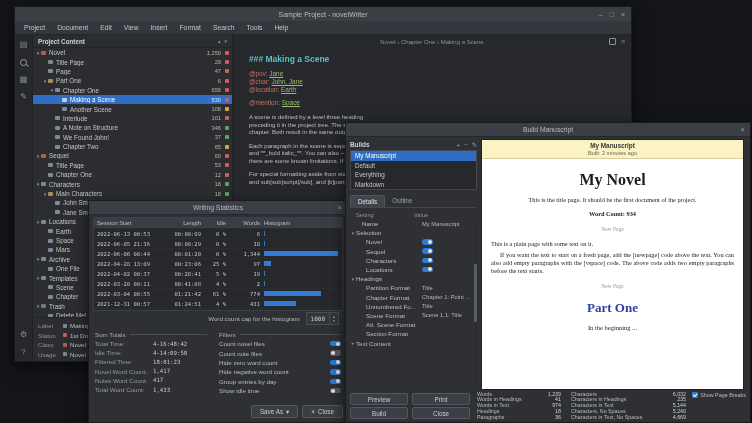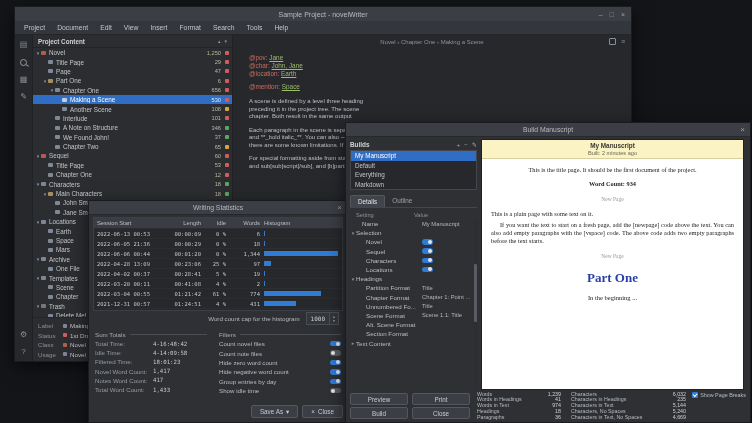--- a/index.html
+++ b/index.html
@@ -406,20 +406,21 @@
     </div>
     <div class="mw-editor">
       <div class="ed-top">
         <span>Novel  ›  Chapter One  ›  Making a Scene</span>
         <span class="ed-icons">
           <span class="icon-sq"></span>
           <span>≡</span>
         </span>
       </div>
       <div class="ed-content">
+        <div class="ed-heading">### Making a Scene</div>
         <div>
 
         <div class="ed-key" style="margin-top: 0px;">
               <span class="k">@pov:</span>
               <span class="v">Jane</span>
             </div>
             <div class="ed-key">
               <span class="k">@char:</span>
               <span class="v">John, Jane</span>
             </div>
@@ -780,20 +781,21 @@
       </div>
     <div class="bw-scroll">
         <div class="handle"></div>
       </div>
   </div>
   <div class="bw-preview">
     <div class="banner">
       <div class="banner-title">My Manuscript</div>
       <div class="banner-sub">Built: 2 minutes ago</div>
     </div>
+    <div class="pv-title">My Novel</div>
     <div class="pv-p">This is the title page. It should be the first document of the project.</div>
     <div class="pv-wc">Word Count: 934</div>
     <div class="pv-np">New Page</div>
     <div class="pv-body1">This is a plain page with some text on it.</div>
     <div class="pv-body2">If you want the text to start on a fresh page, add the [newpage] code above the text. You can also add empty paragraphs with the [vspace] code. The above code adds two empty paragraphs before the text starts.</div>
     <div class="pv-np">New Page</div>
     <div class="pv-part">Part One</div>
     <div class="pv-sub">In the beginning ...</div>
   </div>
   <span class="bw-btn" id="btn-preview">Preview</span>

